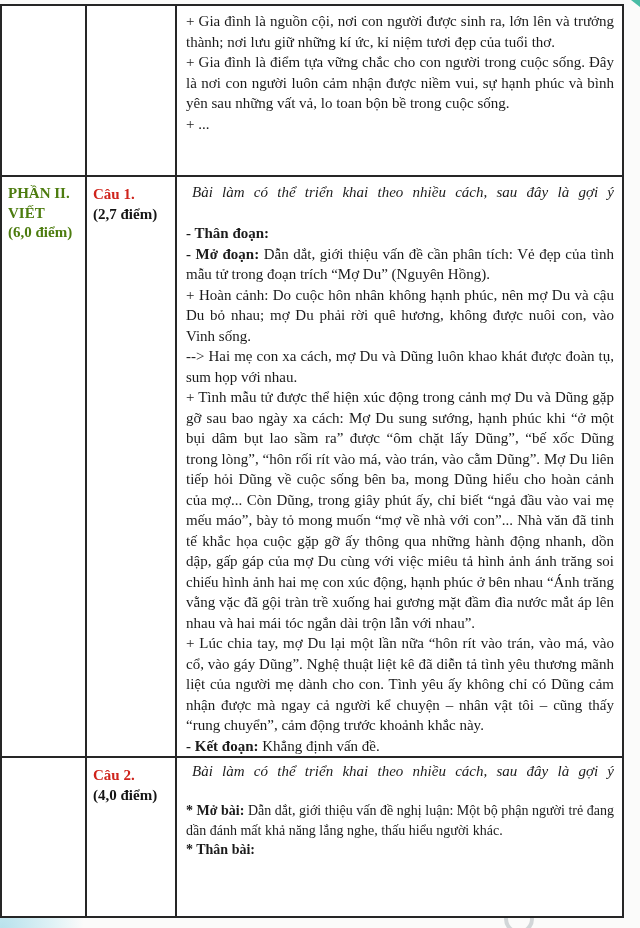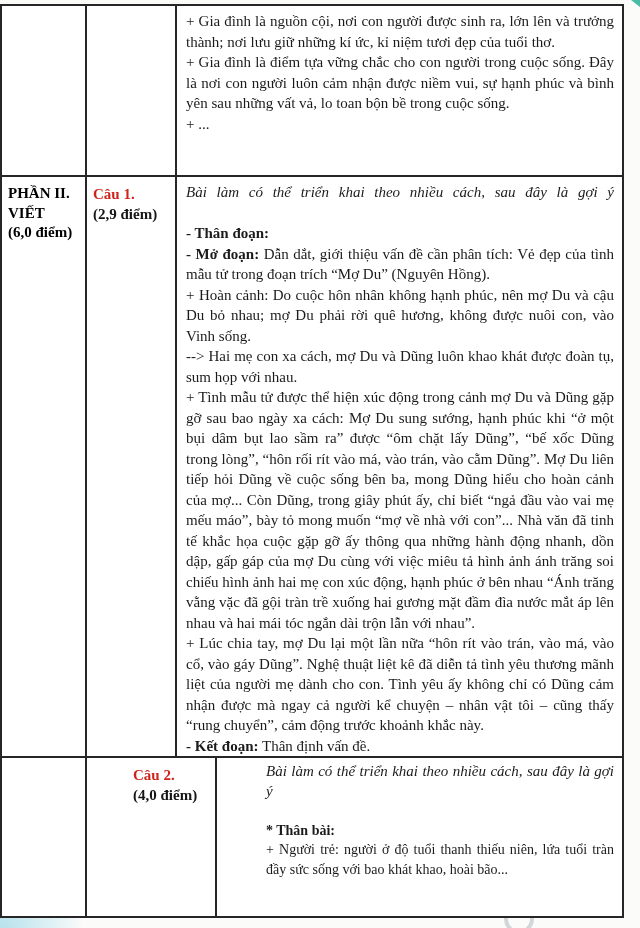--- a/index.html
+++ b/index.html
@@ -35,21 +35,21 @@
     position: absolute; left: 0; top: 4px;
     width: 624px;
     border: 2px solid #262626;
     background: #fff;
     box-sizing: border-box;
   }
   .trow { display: flex; box-sizing: border-box; }
   .trow + .trow { border-top: 2px solid #262626; }
   .trow-1 { height: 169px; }
   .trow-2 { height: 581px; }
-  .trow-3 { height: 160px; gap: 40px; }
+  .trow-3 { height: 160px; }
   .cell {
     box-sizing: border-box;
     overflow: hidden;
     color: #1b1b1b;
   }
   .cell-section {
     width: 85px;
     border-right: 2px solid #262626;
     padding: 7px 3px 0 6px;
   }
@@ -61,21 +61,21 @@
   .cell-answer {
     flex: 1;
     padding: 5px 8px 4px 9px;
     font-size: 15px;
     line-height: 20.5px;
   }
   .trow-3 .cell-answer { font-size: 14px; line-height: 19.5px; padding-top: 4px; }
   
   .section-title {
     font-weight: bold;
-    color: #000000;
+    color: #4d7c0f;
     font-size: 15px;
     line-height: 19.5px;
     white-space: pre-line;
   }
   .q-label {
     font-weight: bold;
     color: #cf231b;
     font-size: 15px;
     line-height: 20px;
   }
@@ -84,21 +84,21 @@
     color: #151515;
     font-size: 15px;
     line-height: 20px;
   }
   
   .para {
     margin: 0;
     text-align: justify;
   }
   .para .b { font-weight: bold; }
-  .para .i { font-style: italic; }
+  .para .i { font-style: italic; margin-left: 6px; }
   .para.lead { text-align: justify; text-align-last: justify; font-size: 15px; }
   .para.blank { text-align: left; }
 </style>
 </head>
 <body>
 
 <div class="page">
 
   <div class="wm wm-corner"></div>
   <div class="wm wm-speck"></div>
@@ -117,43 +117,43 @@
     </div>
 
     <div class="trow trow-2">
       <div class="cell cell-section">
         <div class="section-title">PHẦN II.
 VIẾT
 (6,0 điểm)</div>
       </div>
       <div class="cell cell-question">
         <div class="q-label">Câu 1.</div>
-        <div class="q-points">(2,9 điểm)</div>
+        <div class="q-points">(2,7 điểm)</div>
       </div>
       <div class="cell cell-answer">
           <p class="para lead"><span class="i">Bài làm có thể triển khai theo nhiều cách, sau đây là gợi ý</span></p>
           <p class="para blank">&nbsp;</p>
           <p class="para"><span class="b">- Thân đoạn:</span></p>
           <p class="para"><span class="b">- Mở đoạn:</span><span> Dẫn dắt, giới thiệu vấn đề cần phân tích: Vẻ đẹp của tình mẫu tử trong đoạn trích “Mợ Du” (Nguyên Hồng).</span></p>
           <p class="para"><span>+ Hoàn cảnh: Do cuộc hôn nhân không hạnh phúc, nên mợ Du và cậu Du bỏ nhau; mợ Du phải rời quê hương, không được nuôi con, vào Vinh sống.</span></p>
           <p class="para"><span>--&gt; Hai mẹ con xa cách, mợ Du và Dũng luôn khao khát được đoàn tụ, sum họp với nhau.</span></p>
           <p class="para"><span>+ Tình mẫu tử được thể hiện xúc động trong cảnh mợ Du và Dũng gặp gỡ sau bao ngày xa cách: Mợ Du sung sướng, hạnh phúc khi “ở một bụi dâm bụt lao sầm ra” được “ôm chặt lấy Dũng”, “bế xốc Dũng trong lòng”, “hôn rối rít vào má, vào trán, vào cằm Dũng”. Mợ Du liên tiếp hỏi Dũng về cuộc sống bên ba, mong Dũng hiểu cho hoàn cảnh của mợ... Còn Dũng, trong giây phút ấy, chỉ biết “ngả đầu vào vai mẹ mếu máo”, bày tỏ mong muốn “mợ về nhà với con”... Nhà văn đã tinh tế khắc họa cuộc gặp gỡ ấy thông qua những hành động nhanh, dồn dập, gấp gáp của mợ Du cùng với việc miêu tả hình ảnh ánh trăng soi chiếu hình ảnh hai mẹ con xúc động, hạnh phúc ở bên nhau “Ánh trăng vằng vặc đã gội tràn trề xuống hai gương mặt đầm đìa nước mắt áp lên nhau và hai mái tóc ngắn dài trộn lẫn với nhau”.</span></p>
           <p class="para"><span>+ Lúc chia tay, mợ Du lại một lần nữa “hôn rít vào trán, vào má, vào cổ, vào gáy Dũng”. Nghệ thuật liệt kê đã diễn tả tình yêu thương mãnh liệt của người mẹ dành cho con. Tình yêu ấy không chỉ có Dũng cảm nhận được mà ngay cả người kể chuyện – nhân vật tôi – cũng thấy “rung chuyển”, cảm động trước khoảnh khắc này.</span></p>
-          <p class="para"><span class="b">- Kết đoạn:</span><span> Thân định vấn đề.</span></p>
+          <p class="para"><span class="b">- Kết đoạn:</span><span> Khẳng định vấn đề.</span></p>
         </div>
     </div>
 
     <div class="trow trow-3">
       <div class="cell cell-section"></div>
       <div class="cell cell-question">
         <div class="q-label">Câu 2.</div>
         <div class="q-points">(4,0 điểm)</div>
       </div>
       <div class="cell cell-answer">
           <p class="para lead"><span class="i">Bài làm có thể triển khai theo nhiều cách, sau đây là gợi ý</span></p>
           <p class="para blank">&nbsp;</p>
+          <p class="para"><span class="b">* Mở bài:</span><span> Dẫn dắt, giới thiệu vấn đề nghị luận: Một bộ phận người trẻ đang dần đánh mất khả năng lắng nghe, thấu hiểu người khác.</span></p>
           <p class="para"><span class="b">* Thân bài:</span></p>
-          <p class="para"><span>+ Người trẻ: người ở độ tuổi thanh thiếu niên, lứa tuổi tràn đầy sức sống với bao khát khao, hoài bão...</span></p>
         </div>
     </div>
 
   </div>
 </div>
 
 </body></html>

